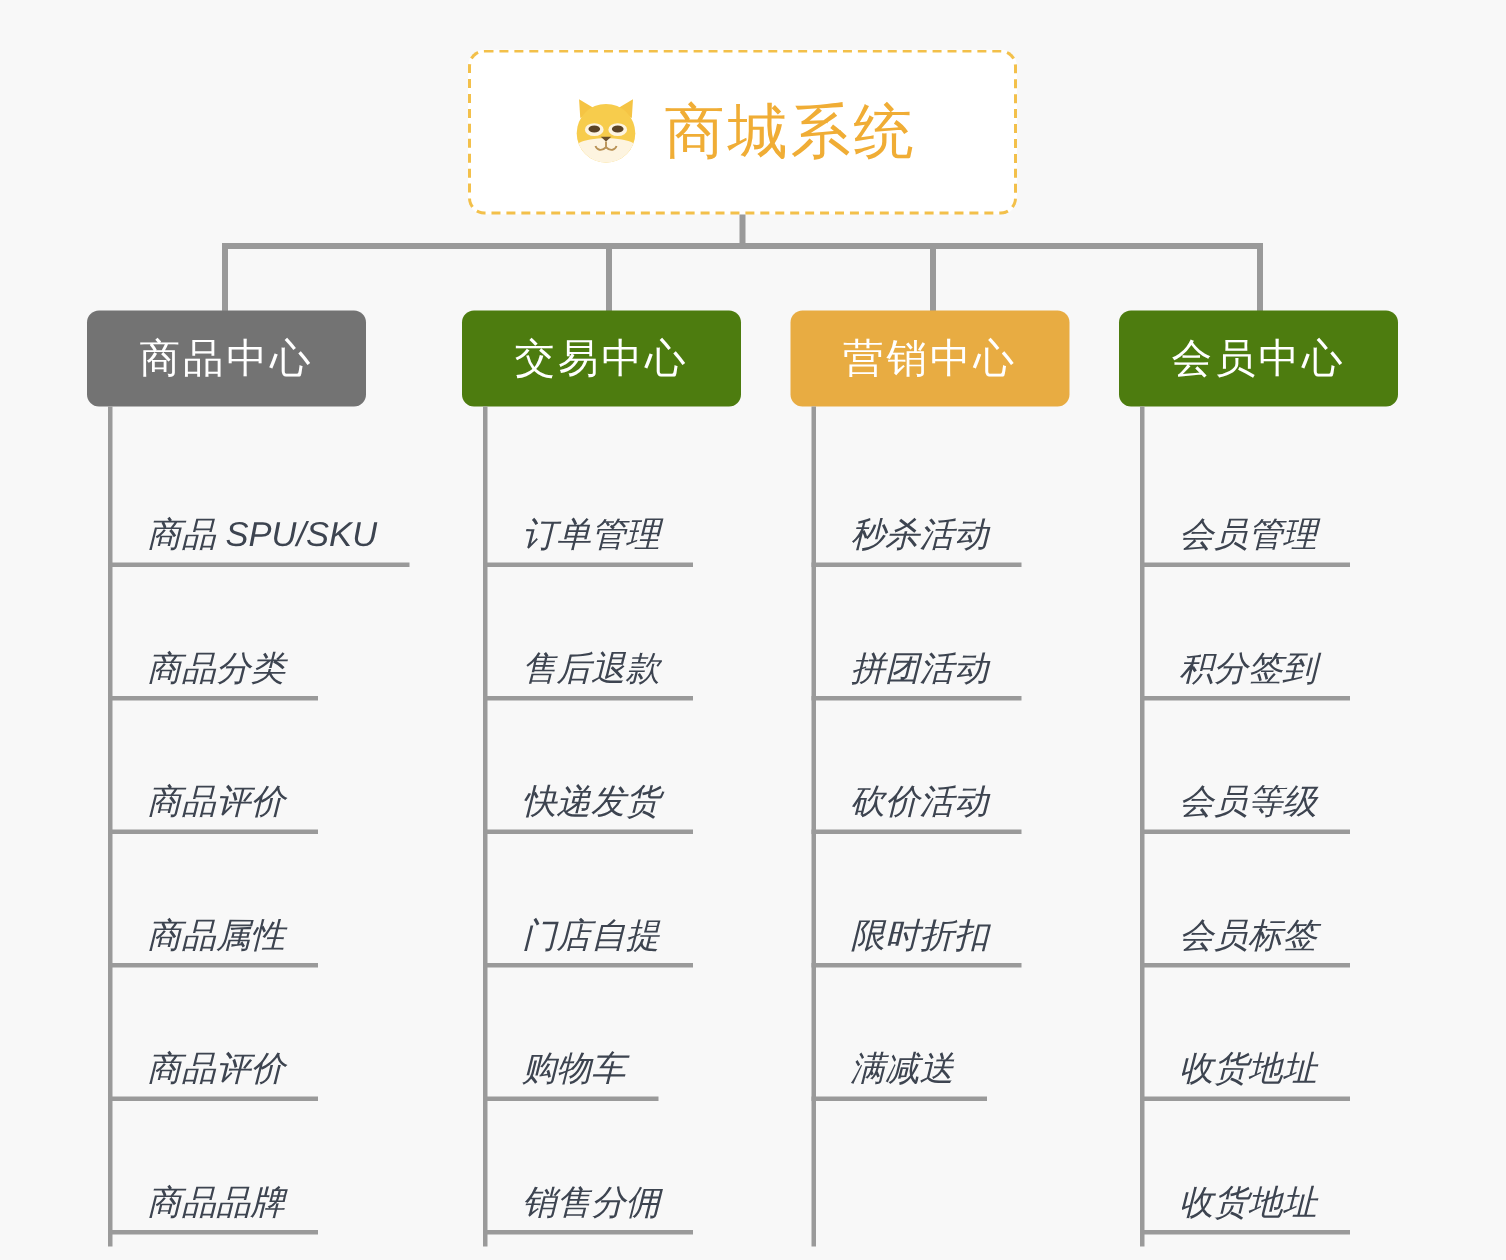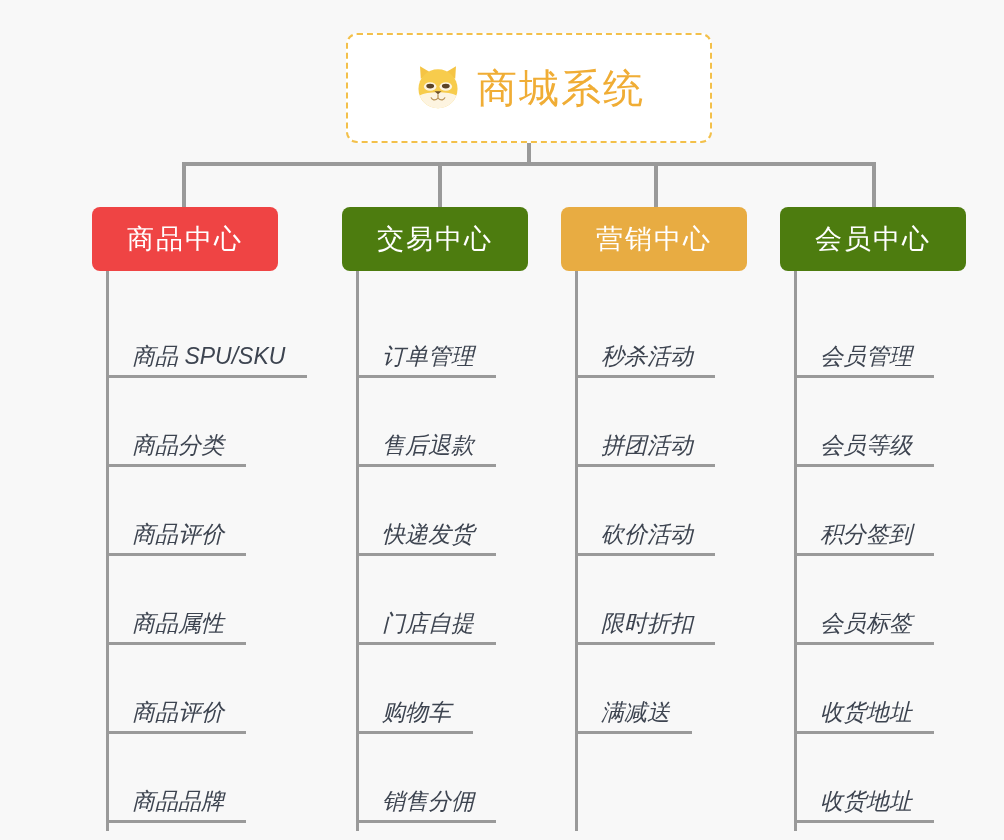--- a/index.html
+++ b/index.html
@@ -11,21 +11,20 @@
     background: #f8f8f8;
     font-family: "Liberation Sans", "DejaVu Sans", sans-serif;
     overflow: hidden;
   }
 
   #canvas {
     position: relative;
     width: 820px;
     height: 840px;
     background: #f8f8f8;
-    margin-left: 34px;
   }
 
   
   .root-node {
     position: absolute;
     left: 312px;
     top: 33px;
     width: 366px;
     height: 110px;
     background: #ffffff;
@@ -156,21 +155,21 @@
   </div>
 
   <div class="conn conn-stem"></div>
   <div class="conn conn-bar"></div>
   <div class="conn conn-drop" style="left:148px"></div>
   <div class="conn conn-drop" style="left:404px"></div>
   <div class="conn conn-drop" style="left:620px"></div>
   <div class="conn conn-drop" style="left:838px"></div>
 
   <div class="col" style="left:58px;width:186px">
-    <div class="col-header" style="background:#ef4444">商品中心</div>
+    <div class="col-header" style="background:#737373">商品中心</div>
     <div class="leaf-list">
       <div class="leaf-rail" style="height:560px"></div>
       <div class="leaf">
           <span class="leaf-inner">商品 SPU/SKU</span>
         </div>
       <div class="leaf">
           <span class="leaf-inner">商品分类</span>
         </div>
       <div class="leaf">
           <span class="leaf-inner">商品评价</span>
@@ -235,26 +234,26 @@
   </div>
 
   <div class="col" style="left:746px;width:186px">
     <div class="col-header" style="background:#4d7c0f">会员中心</div>
     <div class="leaf-list">
       <div class="leaf-rail" style="height:560px"></div>
       <div class="leaf">
           <span class="leaf-inner">会员管理</span>
         </div>
       <div class="leaf">
+          <span class="leaf-inner">积分签到</span>
+        </div>
+      <div class="leaf">
           <span class="leaf-inner">会员等级</span>
         </div>
       <div class="leaf">
-          <span class="leaf-inner">积分签到</span>
-        </div>
-      <div class="leaf">
           <span class="leaf-inner">会员标签</span>
         </div>
       <div class="leaf">
           <span class="leaf-inner">收货地址</span>
         </div>
       <div class="leaf">
           <span class="leaf-inner">收货地址</span>
         </div>
     </div>
   </div>

